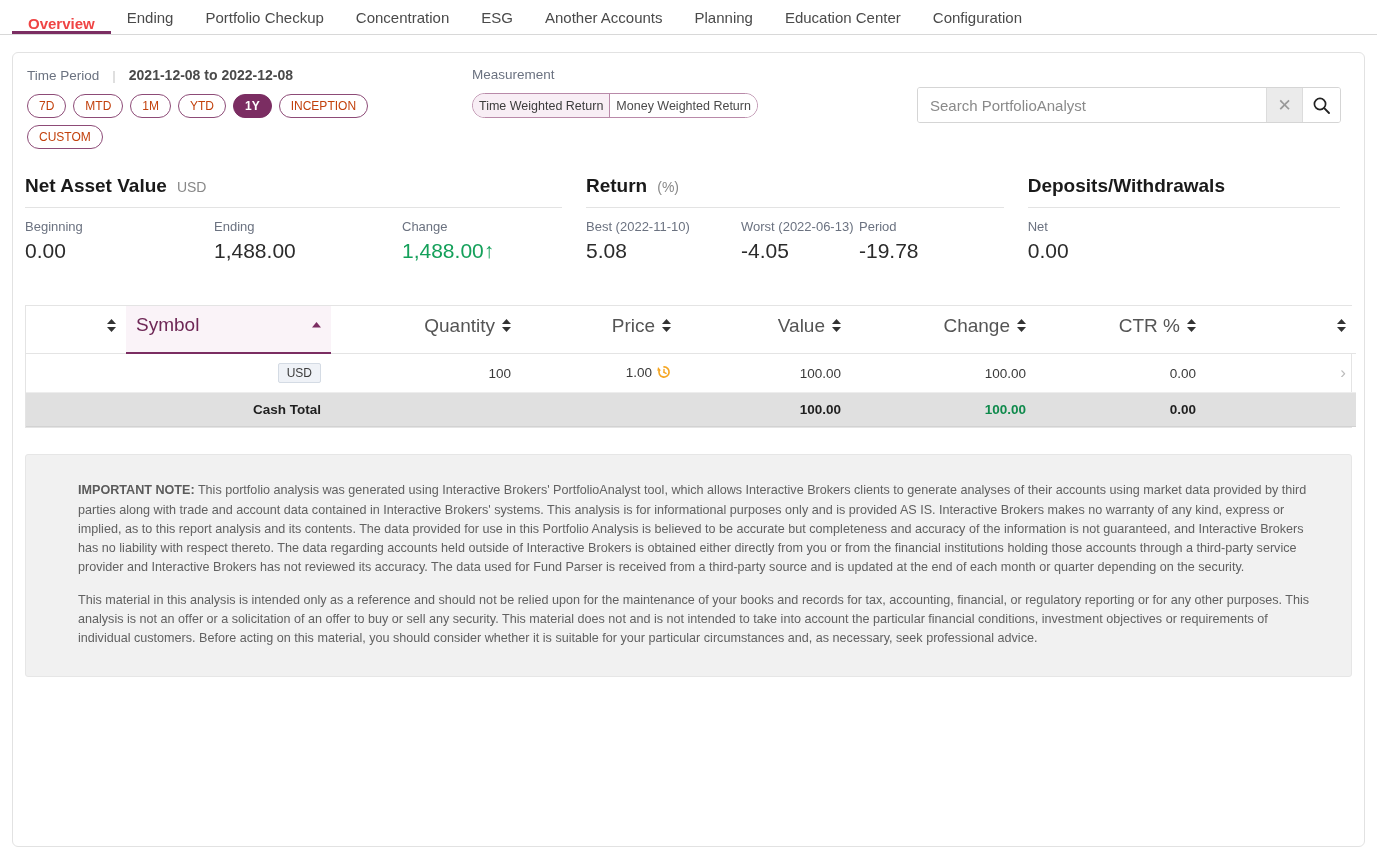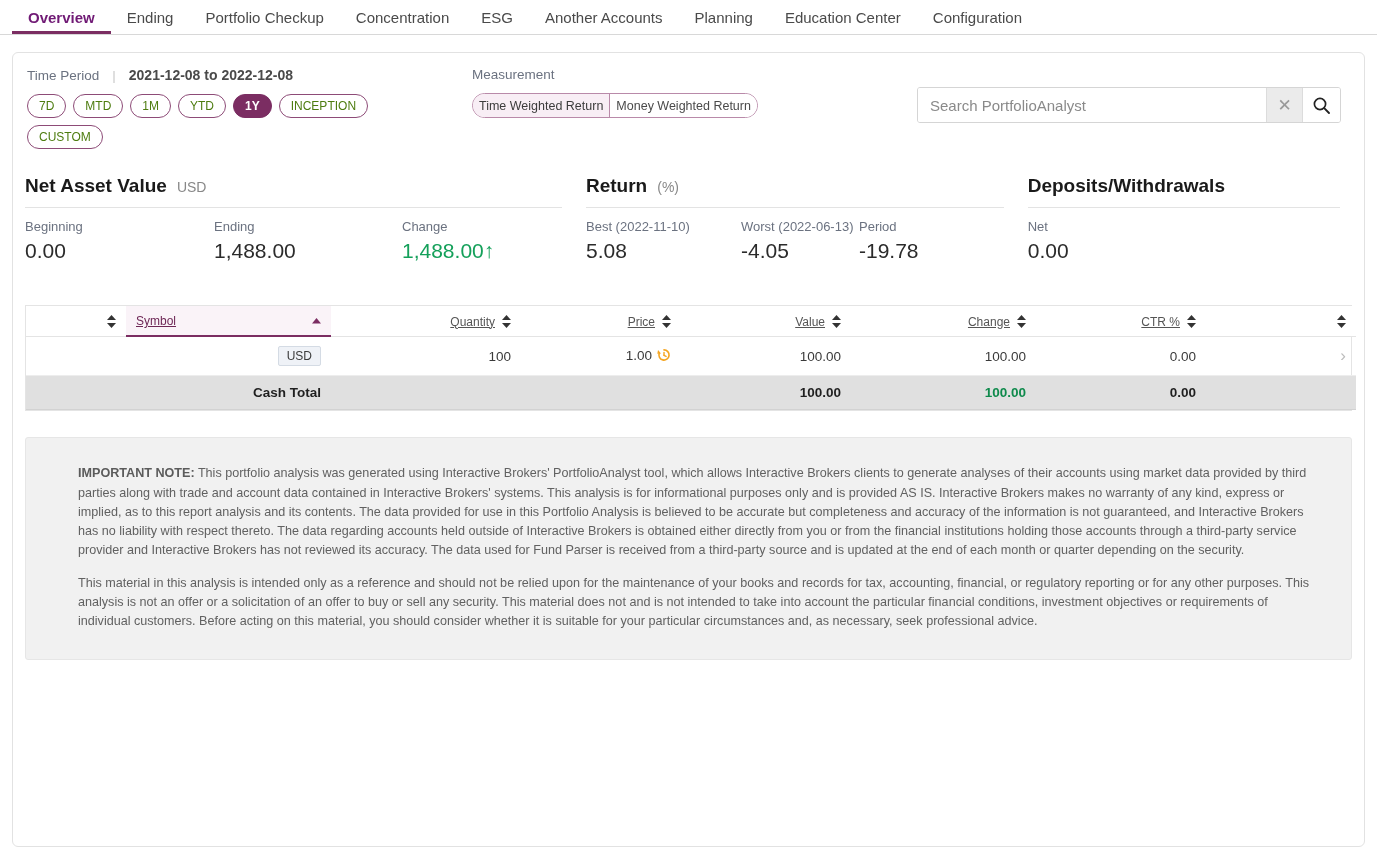--- a/index.html
+++ b/index.html
@@ -24,24 +24,24 @@
   }
   .tab {
     font-size: 15px;
     color: #4a4a4a;
     padding: 0 16px 9px 16px;
     cursor: pointer;
     white-space: nowrap;
     line-height: 1;
   }
   .tab.active {
-    color: #701a75;
+    color: #ef4444;
     font-weight: bold;
     border-bottom: 3px solid #7b2d62;
-    padding-bottom: 6px;
+    padding-bottom: 0;
   }
 
   
   .card {
     margin: 17px 12px 0 12px;
     border: 1px solid #e2e2e2;
     border-radius: 6px;
     height: 795px;
     background: #fff;
     position: relative;
@@ -50,21 +50,21 @@
   
   .filters { display: flex; padding: 14px 14px 0 14px; }
   .tp-block { width: 455px; }
   .tp-head { display: flex; align-items: center; font-size: 13.5px; }
   .tp-label { color: #6b7280; }
   .tp-sep { color: #c9c9c9; margin: 0 13px; font-weight: 300; }
   .tp-range { color: #4a4a4a; font-weight: bold; font-size: 14px; }
   .chips { margin-top: 11px; display: flex; flex-wrap: wrap; gap: 7px; width: 390px; }
   .chip {
     border: 1px solid #8d4b77;
-    color: #4d7c0f;
+    color: #c2410c;
     background: #fff;
     border-radius: 14px;
     font-size: 12px;
     padding: 5px 11px;
     line-height: 1;
     cursor: pointer;
     white-space: nowrap;
   }
   .chip.sel { background: #7b2d62; border-color: #7b2d62; color: #fff; font-weight: bold; }
 
@@ -131,26 +131,25 @@
   .nav-c1 { width: 189px; } .nav-c2 { width: 188px; } .nav-c3 { width: 160px; }
   .ret-c1 { width: 155px; } .ret-c2 { width: 118px; } .ret-c3 { width: 140px; }
   .dep-c1 { width: 160px; }
 
   
   .tablewrap { margin: 42px 12px 0 12px; border: 1px solid #e4e4e4; border-top: 1px solid #e4e4e4; }
   table.grid { width: 100%; border-collapse: collapse; font-size: 13.5px; table-layout: fixed; }
   table.grid th {
     font-weight: normal;
     color: #555;
-    padding: 8px 10px 7px 10px;
+    padding: 8px 10px 16px 10px;
     border-bottom: 1px solid #e4e4e4;
     background: #fff;
-    font-size: 12px;
+    font-size: 19px;
     vertical-align: middle;
-    text-decoration: underline;
   }
   table.grid th.sorted {
     background: #faf3f8;
     color: #6e2756;
     border-bottom: 2px solid #7b2d62;
     text-align: left;
   }
   th .thinner { display: flex; align-items: center; justify-content: flex-end; gap: 7px; }
   th.sorted .thinner { justify-content: space-between; }
   .sorticon { display: inline-block; width: 9px; line-height: 0; }

